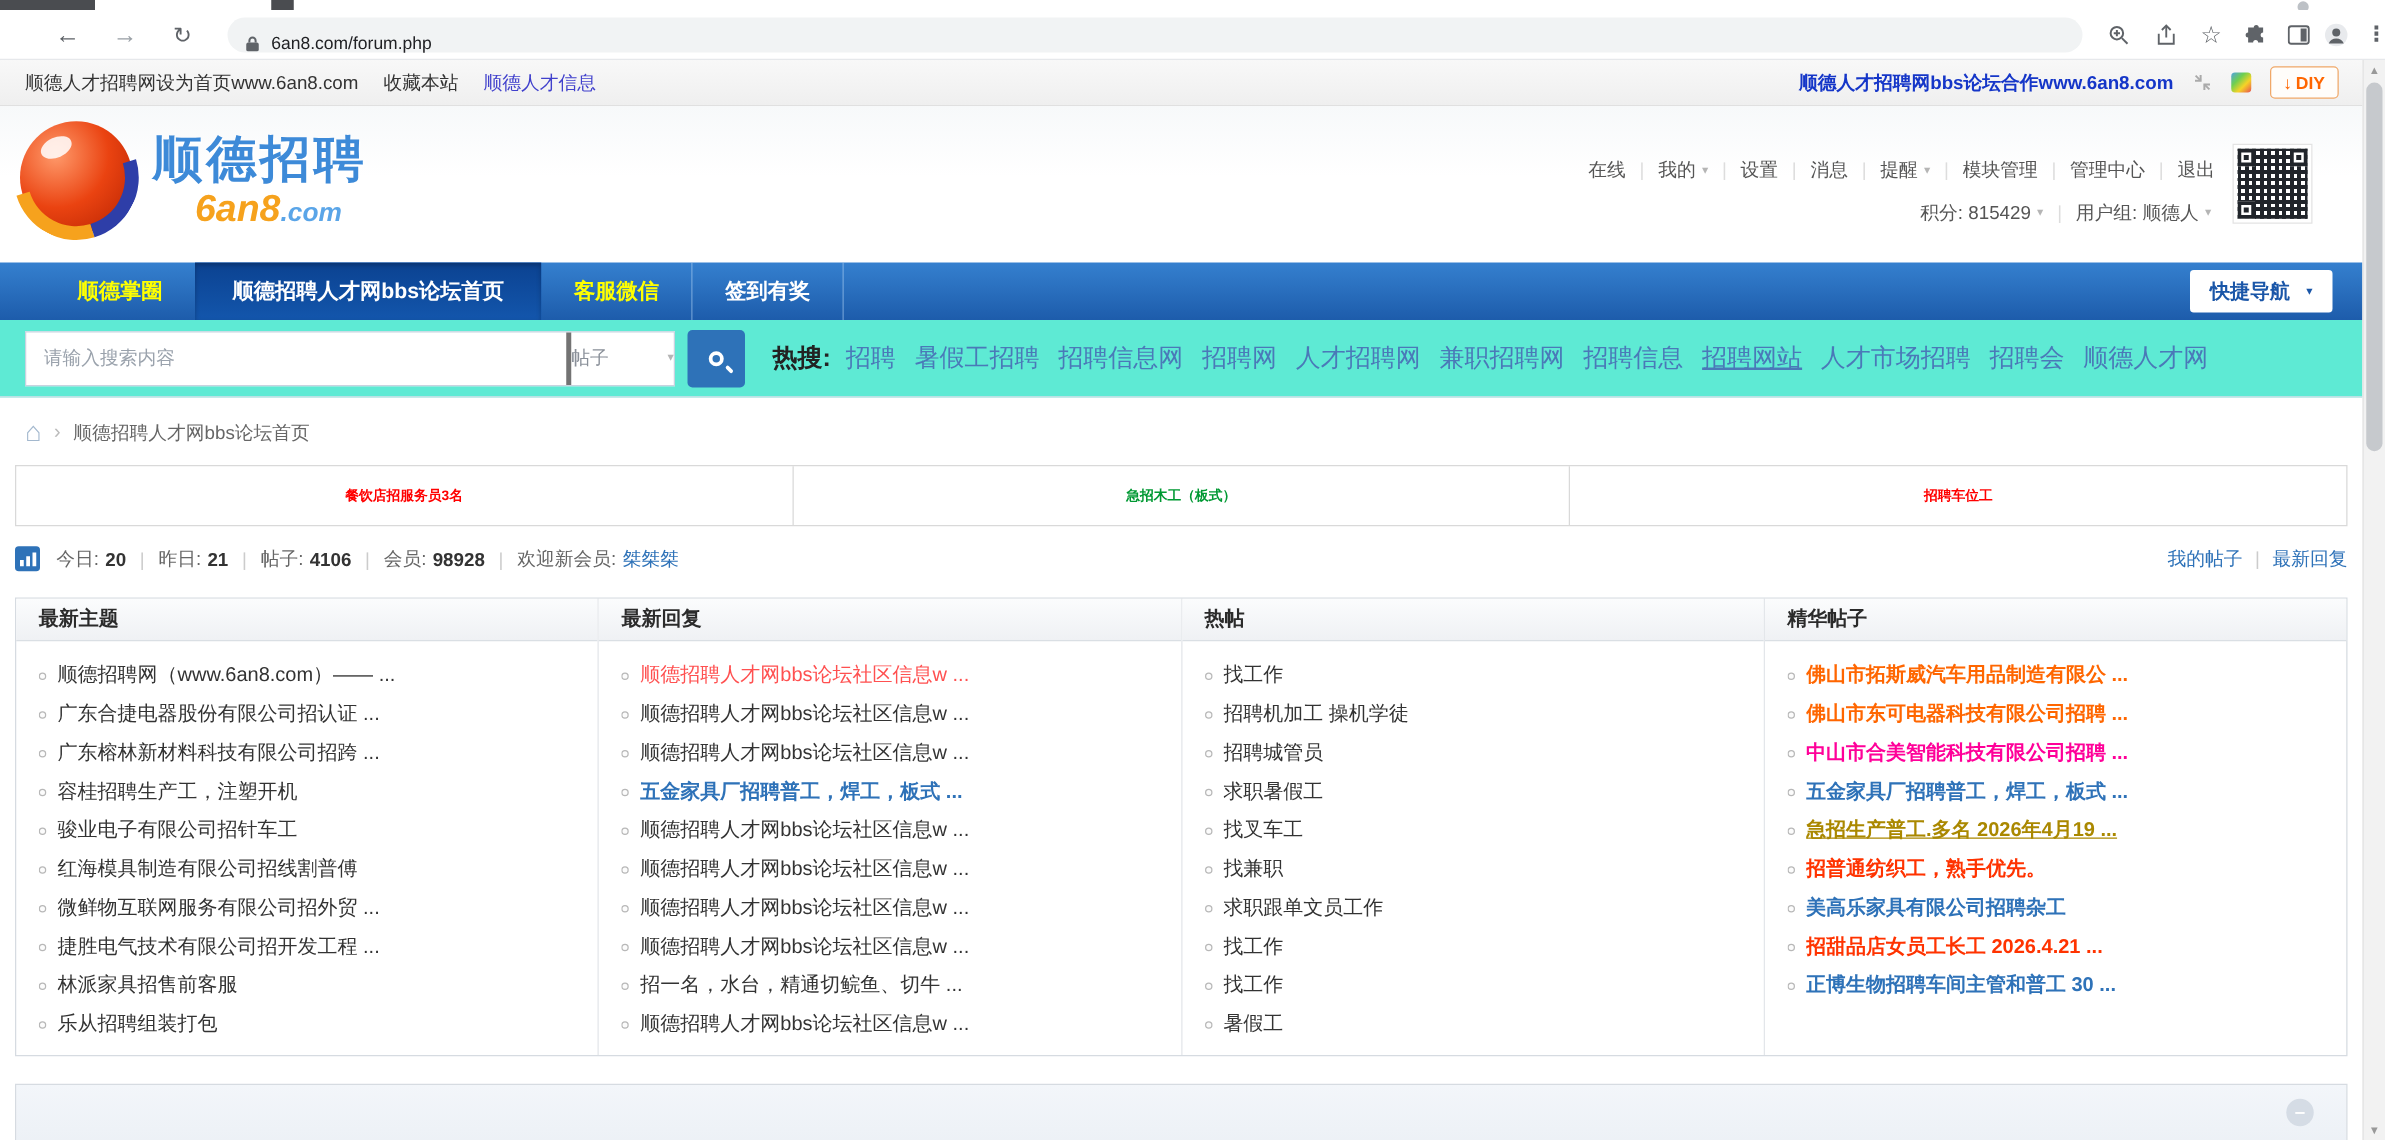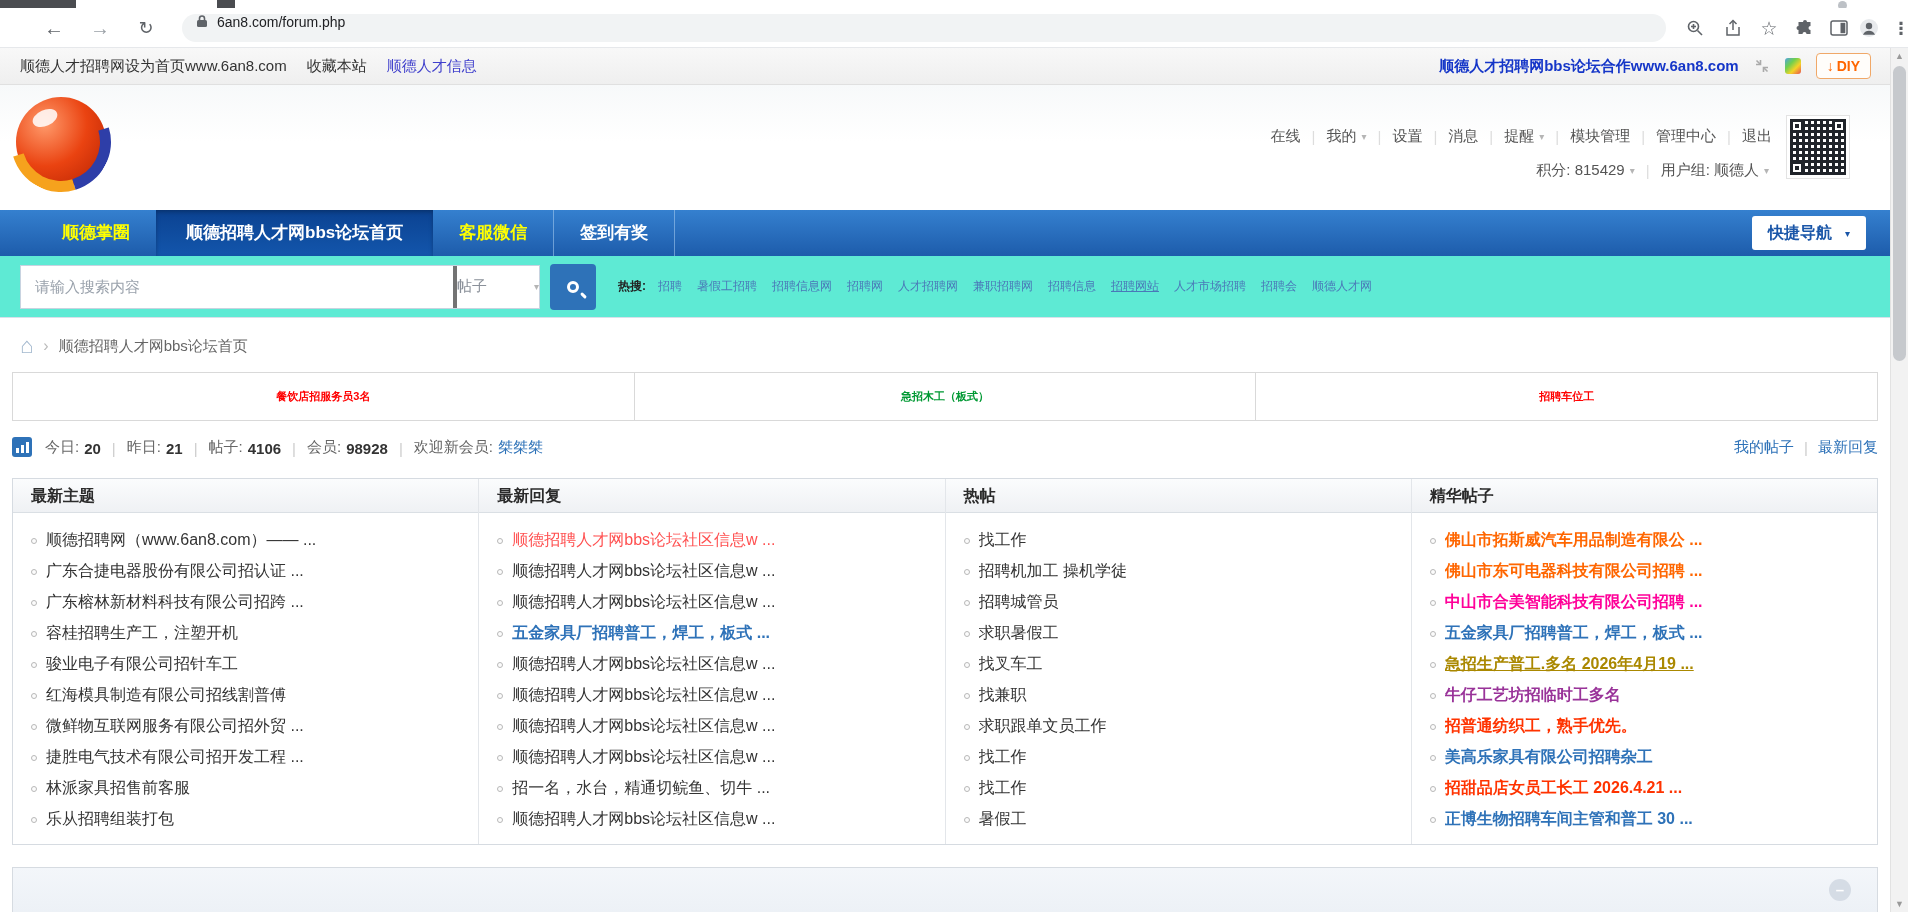--- a/index.html
+++ b/index.html
@@ -18,21 +18,21 @@
   .tabstrip .ntb { position:absolute; left:1838px; top:1px; width:9px; height:9px; border-radius:50%; background:#BDC1C6; }
 
   
   .toolbar { position:absolute; left:0; top:8px; width:1908px; height:40px; background:#fff; border-bottom:1px solid #E6E8EB; }
   .tb-ico { position:absolute; top:0; height:40px; width:28px; display:flex; align-items:center; justify-content:center;
             font-size:20px; color:#5F6368; }
   .tb-back { left:40px; }
   .tb-fwd  { left:86px; color:#9AA0A6; }
   .tb-reload { left:132px; font-size:18px; }
   .omnibox { position:absolute; left:182px; top:6px; width:1484px; height:28px; border-radius:14px; background:#F1F3F4;
-             display:flex; align-items:flex-start; padding-left:14px; }
+             display:flex; align-items:flex-end; padding-left:14px; }
   .omni-url { font-size:14px; color:#202124; margin-left:9px; }
   .tbr { position:absolute; top:0; height:40px; width:26px; display:flex; align-items:center; justify-content:center; color:#5F6368; }
   .tb-zoom { left:1682px; } .tb-share { left:1720px; } .tb-star { left:1756px; font-size:19px; }
   .tb-ext { left:1792px; } .tb-panel { left:1826px; } .tb-avatar { left:1856px; } .tb-menu { left:1888px; font-size:17px; font-weight:700; }
 
   
   .sitebar { position:absolute; left:0; top:48px; width:1890px; height:37px;
              background:linear-gradient(#F8F8F8,#EFEFEF); border-bottom:1px solid #E0E0E0;
              display:flex; align-items:center; font-size:15px; }
   .sitebar-left { display:flex; align-items:center; gap:20px; margin-left:20px; color:#333; }
@@ -96,21 +96,21 @@
   .search-input { flex:1; height:100%; border:none; outline:none; padding:0 14px; font-size:15px; color:#333; background:transparent;
                   font-family:inherit; }
   .search-input::placeholder { color:#9AA2AC; }
   .search-scope { width:86px; height:100%; border-left:4px solid #737373; display:flex; align-items:center;
                   justify-content:space-between; gap:9px; font-size:15px; color:#8A9099; }
   .search-btn { width:46px; height:46px; margin-left:10px; background:#2E72B8; border-radius:4px; border:none;
                 display:flex; align-items:center; justify-content:center; cursor:pointer; }
   .mag { position:relative; width:12px; height:12px; border:3px solid #fff; border-radius:50%; }
   .mag::after { content:""; position:absolute; left:10px; top:10px; width:7px; height:3px; background:#fff;
                 transform:rotate(45deg); border-radius:2px; }
-  .hot { display:flex; align-items:center; margin-left:22px; font-size:12px; }
+  .hot { display:flex; align-items:center; margin-left:22px; font-size:20px; }
   .hot-label { font-weight:700; color:#222; margin-right:12px; }
   .hot-links { display:flex; gap:15px; }
   .hot-link { color:#4A79B8; white-space:nowrap; }
 
   
   .crumb { position:absolute; left:20px; top:330px; height:32px; display:flex; align-items:center; gap:10px;
            font-size:15px; color:#666; }
   .home-ico { font-size:22px; color:#A3B8CE; line-height:1; }
   .crumb-sep { color:#BBB; font-size:16px; }
 
@@ -248,20 +248,24 @@
       <span>DIY</span>
     </a>
   </div>
 </div>
 
 <div class="header">
   <a class="logo">
     <span class="logo-ball">
         <span class="hl"></span>
       </span>
+    <span class="logo-text">
+      <div class="logo-title">顺德招聘</div>
+      <div class="logo-domain"><span>6an8</span><span class="suffix">.com</span></div>
+    </span>
   </a>
   <div class="um-row um-row1">
 
       <span class="um-item">
         <a class="um-link t-item">在线</a>
 
         <span class="um-sep">|</span>
       </span>
 
       <span class="um-item">
@@ -639,24 +643,20 @@
         <li class="list-item">
           <span class="bullet"></span>
           <a class="t-link t-item" style="color: rgb(46, 114, 184); font-weight: 700;">五金家具厂招聘普工，焊工，板式 ...</a>
         </li>
 
         <li class="list-item">
           <span class="bullet"></span>
           <a class="t-link t-item" style="color: rgb(170, 136, 0); font-weight: 700; text-decoration: underline;">急招生产普工.多名 2026年4月19 ...</a>
         </li>
 
-        <li class="list-item">
-          <span class="bullet"></span>
-          <a class="t-link t-item" style="color: rgb(153, 51, 153); font-weight: 700;">牛仔工艺坊招临时工多名</a>
-        </li>
 
         <li class="list-item">
           <span class="bullet"></span>
           <a class="t-link t-item" style="color: rgb(255, 51, 0); font-weight: 700;">招普通纺织工，熟手优先。</a>
         </li>
 
         <li class="list-item">
           <span class="bullet"></span>
           <a class="t-link t-item" style="color: rgb(46, 114, 184); font-weight: 700;">美高乐家具有限公司招聘杂工</a>
         </li>

